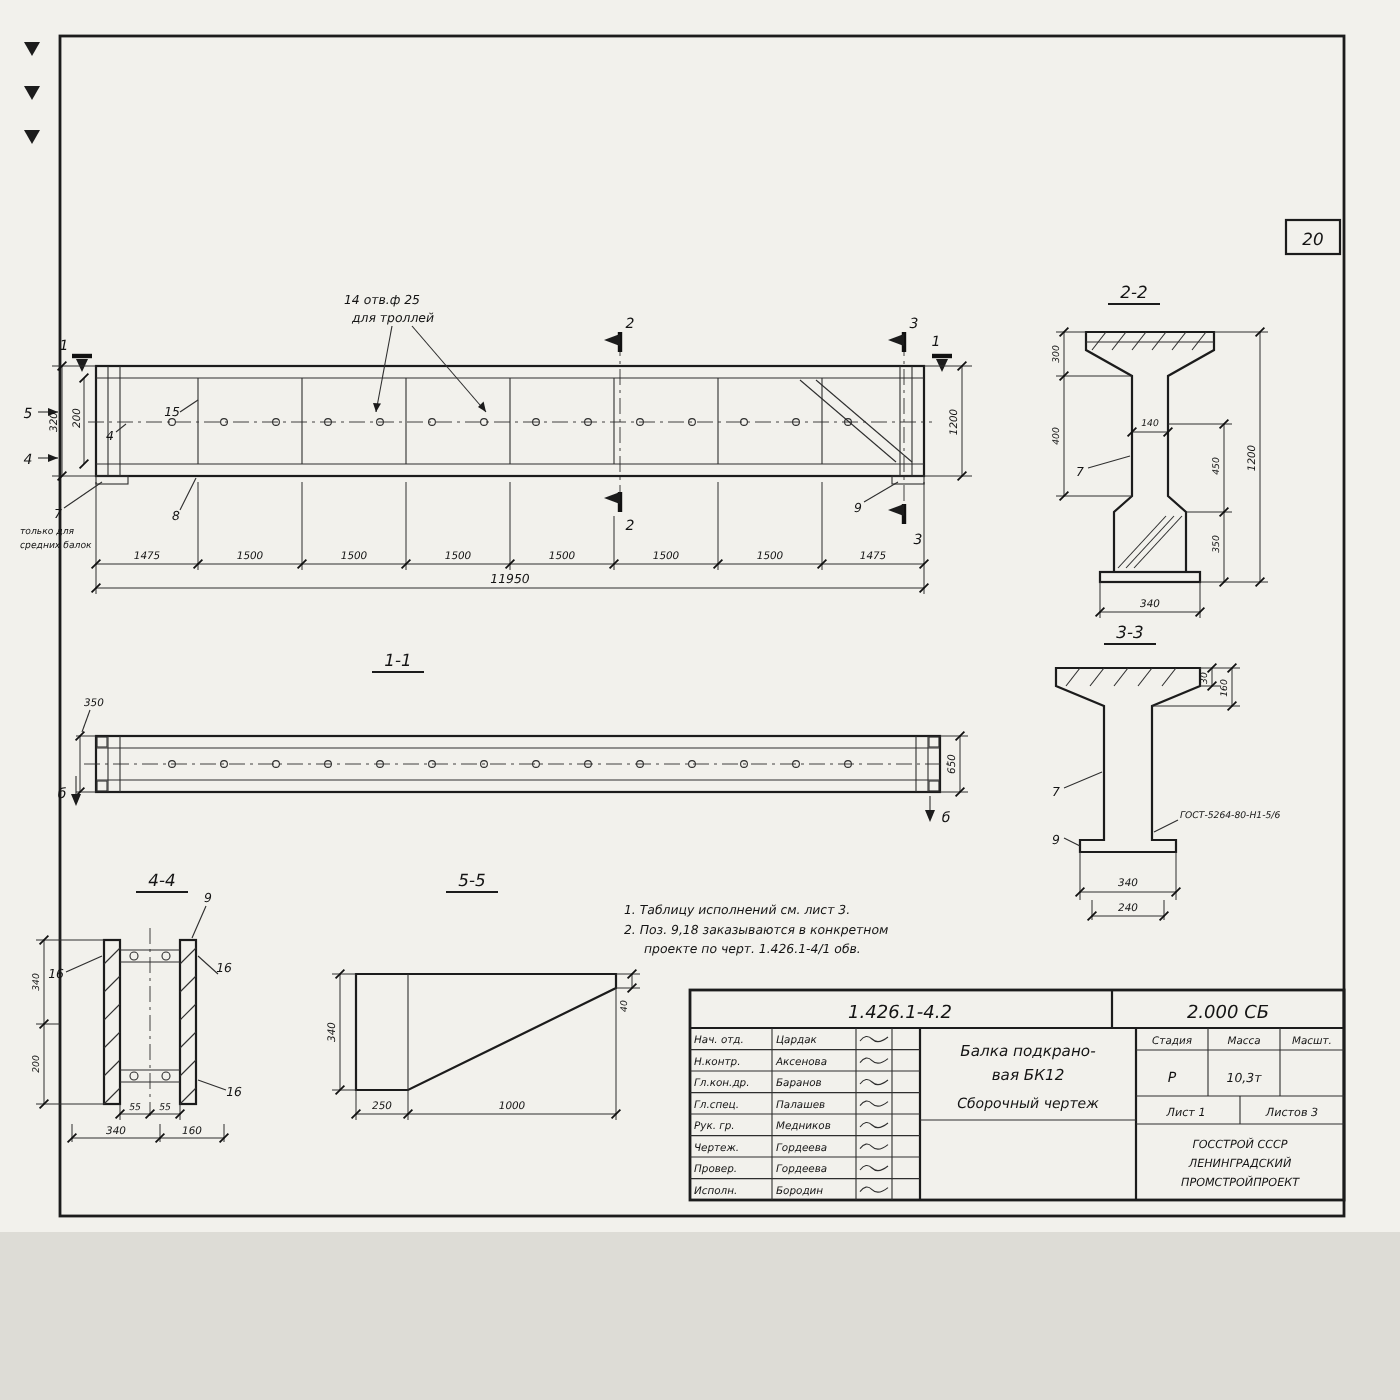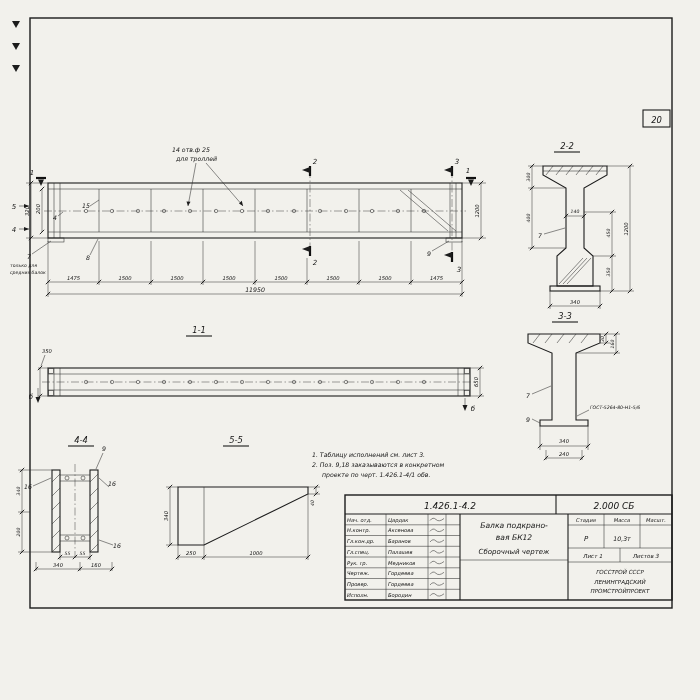--- a/index.html
+++ b/index.html
@@ -1,16 +1,16 @@
 <!DOCTYPE html>
 <html><head>
 <meta charset="utf-8">
 <style>
   html,body { margin:0; padding:0; background:#dddcd6; }
-  .sheet { width:700px; height:700px; background:#f97316; position:relative; }
+  .sheet { width:700px; height:616px; background:#f97316; position:relative; }
   svg { display:block; }
   .ln  { stroke:#1c1c1c; stroke-width:1.1; fill:none; }
   .ln2 { stroke:#1c1c1c; stroke-width:1.4; fill:none; }
   .tn  { stroke:#2e2e2e; stroke-width:0.55; fill:none; }
   .dim { stroke:#2e2e2e; stroke-width:0.5; fill:none; }
   .cl  { stroke:#2e2e2e; stroke-width:0.45; stroke-dasharray:8 2.5 1.5 2.5; fill:none; }
   .thick { stroke:#111; stroke-width:2.2; fill:none; }
   .tick { stroke:#111; stroke-width:0.9; }
   .mark { fill:#1c1c1c; stroke:none; }
   text { font-family:"DejaVu Sans", sans-serif; font-style:italic; fill:#141414; }

